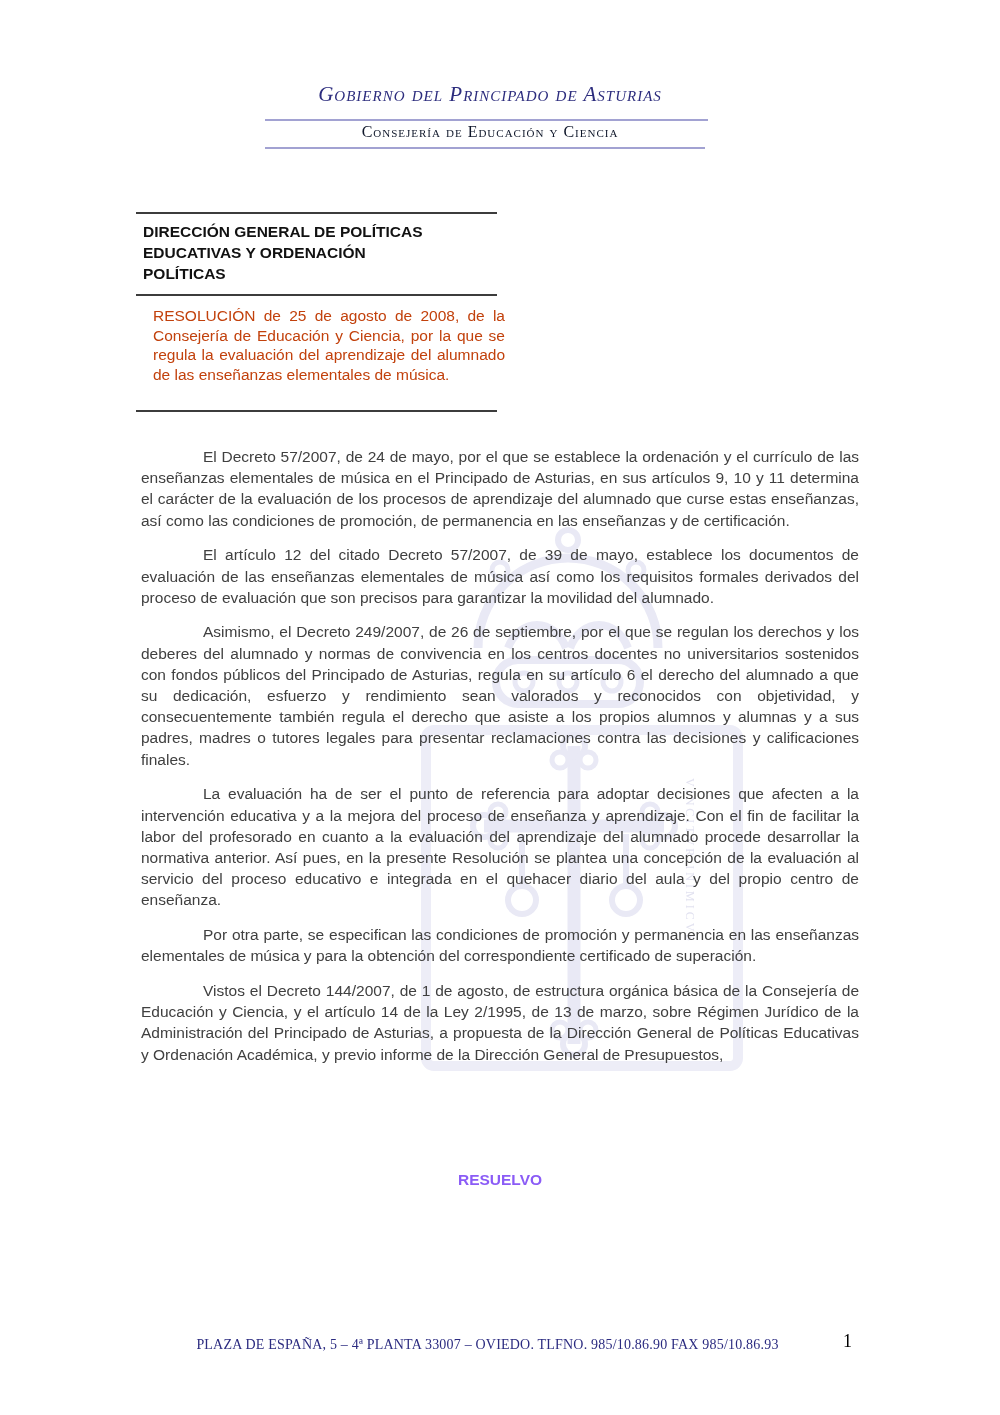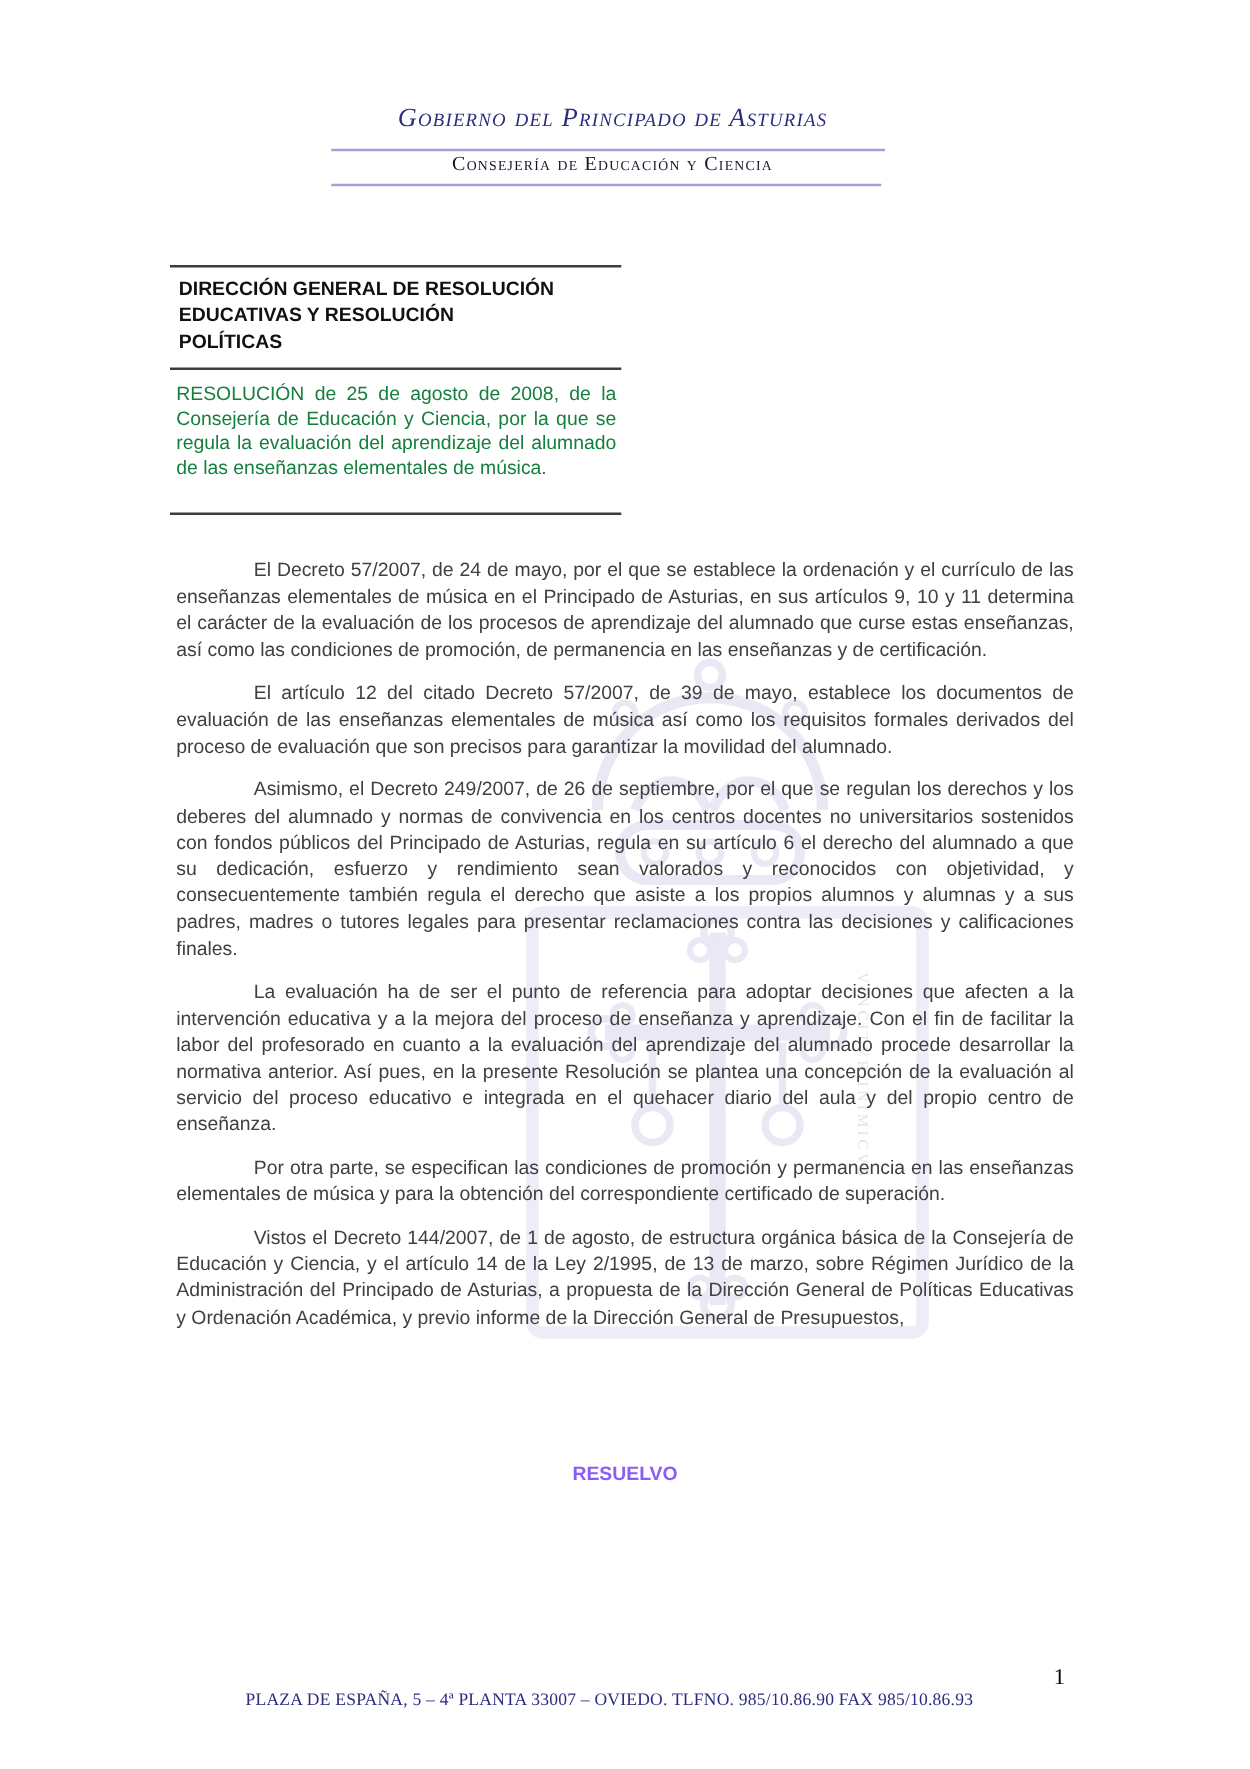--- a/index.html
+++ b/index.html
@@ -69,25 +69,25 @@
     position: absolute;
     top: 221px; left: 143px; width: 352px;
     font-size: 15.5px;
     font-weight: bold;
     line-height: 21px;
     color: #111111;
     z-index: 2;
   }
   .box-summary {
     position: absolute;
-    top: 306px; left: 141px; width: 352px;
+    top: 306px; left: 153px; width: 352px;
     font-size: 15.5px;
     line-height: 19.6px;
     text-align: justify;
-    color: #15803d;
+    color: #c2410c;
     z-index: 2;
   }
   
   .doc-body {
     position: absolute;
     top: 446px; left: 141px; width: 718px;
     z-index: 2;
   }
   .doc-body p {
     font-size: 15.5px;
@@ -109,21 +109,20 @@
   
   .footer-address {
     position: absolute;
     top: 1337px; left: 110px; width: 755px;
     text-align: center;
     font-family: "Liberation Serif", serif;
     font-size: 14px;
     letter-spacing: 0.2px;
     color: #2b2b80;
     z-index: 2;
-    margin-top: 16px;
   }
   .page-number {
     position: absolute;
     top: 1331px; left: 843px; width: 24px;
     font-family: "Liberation Serif", serif;
     font-size: 18px;
     color: #000000;
     z-index: 2;
   }
 </style>
@@ -172,22 +171,22 @@
     <text x="318" y="300" fill="#e2e2f0" font-size="12" letter-spacing="3" transform="rotate(90 318 300)" font-family="Liberation Serif, serif">VINCITVR INIMICVS</text>
   </svg>
 
   <div class="hdr-gov">Gobierno del Principado de Asturias</div>
   <div class="hdr-rule top"></div>
   <div class="hdr-dept">Consejería de Educación y Ciencia</div>
   <div class="hdr-rule bottom"></div>
 
   <div class="box-rule r1"></div>
   <div class="box-heading">
-    <div>DIRECCIÓN GENERAL DE RESOLUCIÓN</div>
-    <div>EDUCATIVAS Y RESOLUCIÓN</div>
+    <div>DIRECCIÓN GENERAL DE POLÍTICAS</div>
+    <div>EDUCATIVAS Y ORDENACIÓN</div>
     <div>POLÍTICAS</div>
   </div>
   <div class="box-rule r2"></div>
   <div class="box-summary">RESOLUCIÓN de 25 de agosto de 2008, de la Consejería de Educación y Ciencia, por la que se regula la evaluación del aprendizaje del alumnado de las enseñanzas elementales de música.</div>
   <div class="box-rule r3"></div>
 
   <div class="doc-body">
     <p>El Decreto 57/2007, de 24 de mayo, por el que se establece la ordenación y el currículo de las enseñanzas elementales de música en el Principado de Asturias, en sus artículos 9, 10 y 11 determina el carácter de la evaluación de los procesos de aprendizaje del alumnado que curse estas enseñanzas, así como las condiciones de promoción, de permanencia en las enseñanzas y de certificación.</p>
     <p>El artículo 12 del citado Decreto 57/2007, de 39 de mayo, establece los documentos de evaluación de las enseñanzas elementales de música así como los requisitos formales derivados del proceso de evaluación que son precisos para garantizar la movilidad del alumnado.</p>
     <p>Asimismo, el Decreto 249/2007, de 26 de septiembre, por el que se regulan los derechos y los deberes del alumnado y normas de convivencia en los centros docentes no universitarios sostenidos con fondos públicos del Principado de Asturias, regula en su artículo 6 el derecho del alumnado a que su dedicación, esfuerzo y rendimiento sean valorados y reconocidos con objetividad, y consecuentemente también regula el derecho que asiste a los propios alumnos y alumnas y a sus padres, madres o tutores legales para presentar reclamaciones contra las decisiones y calificaciones finales.</p>

